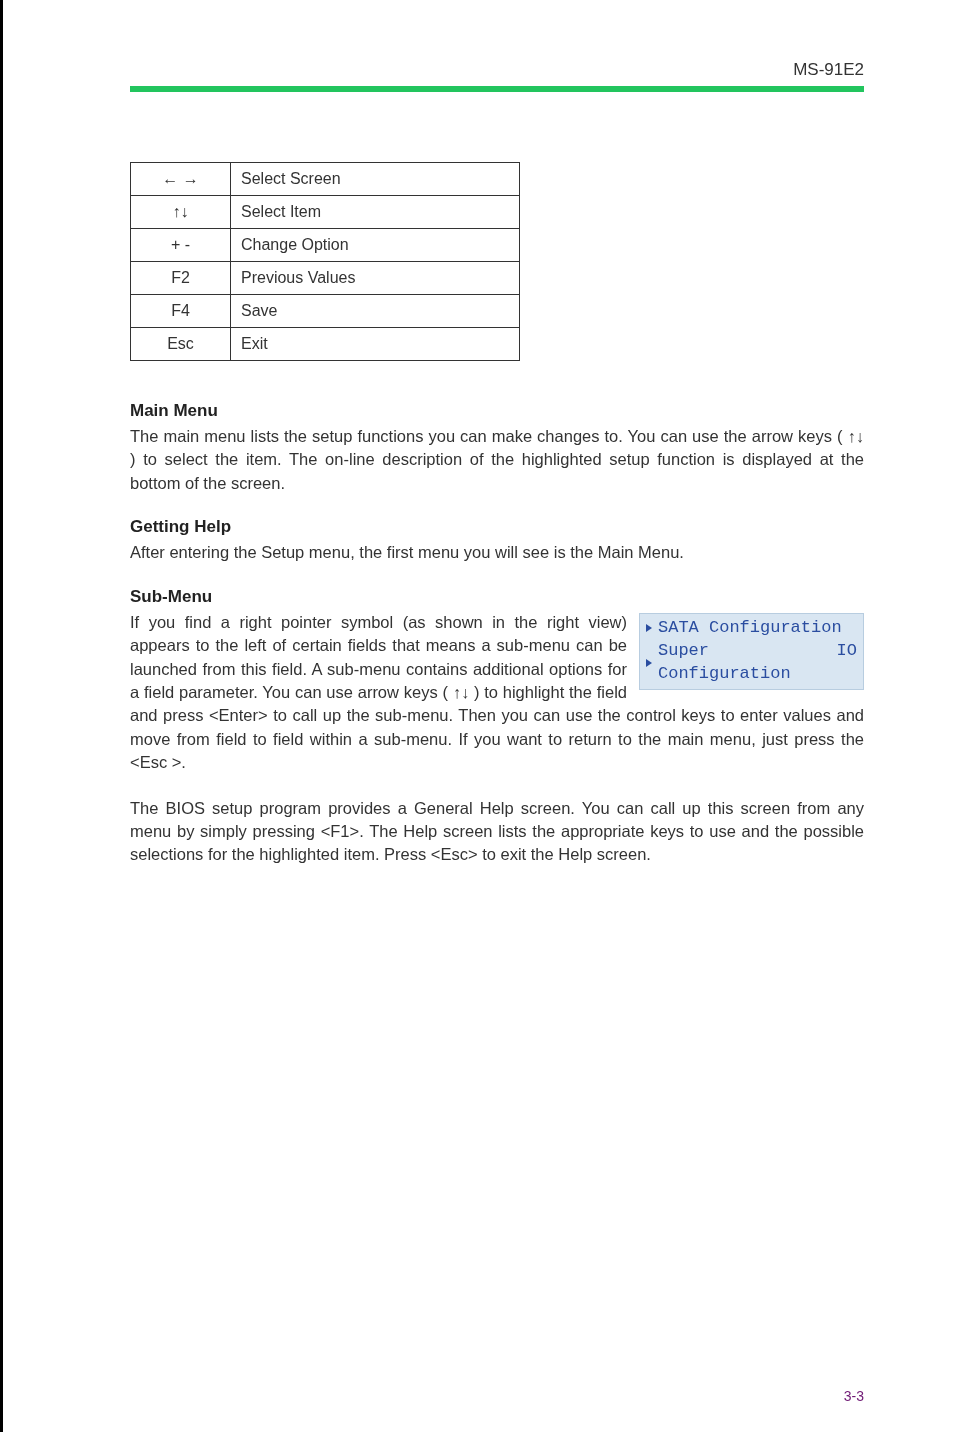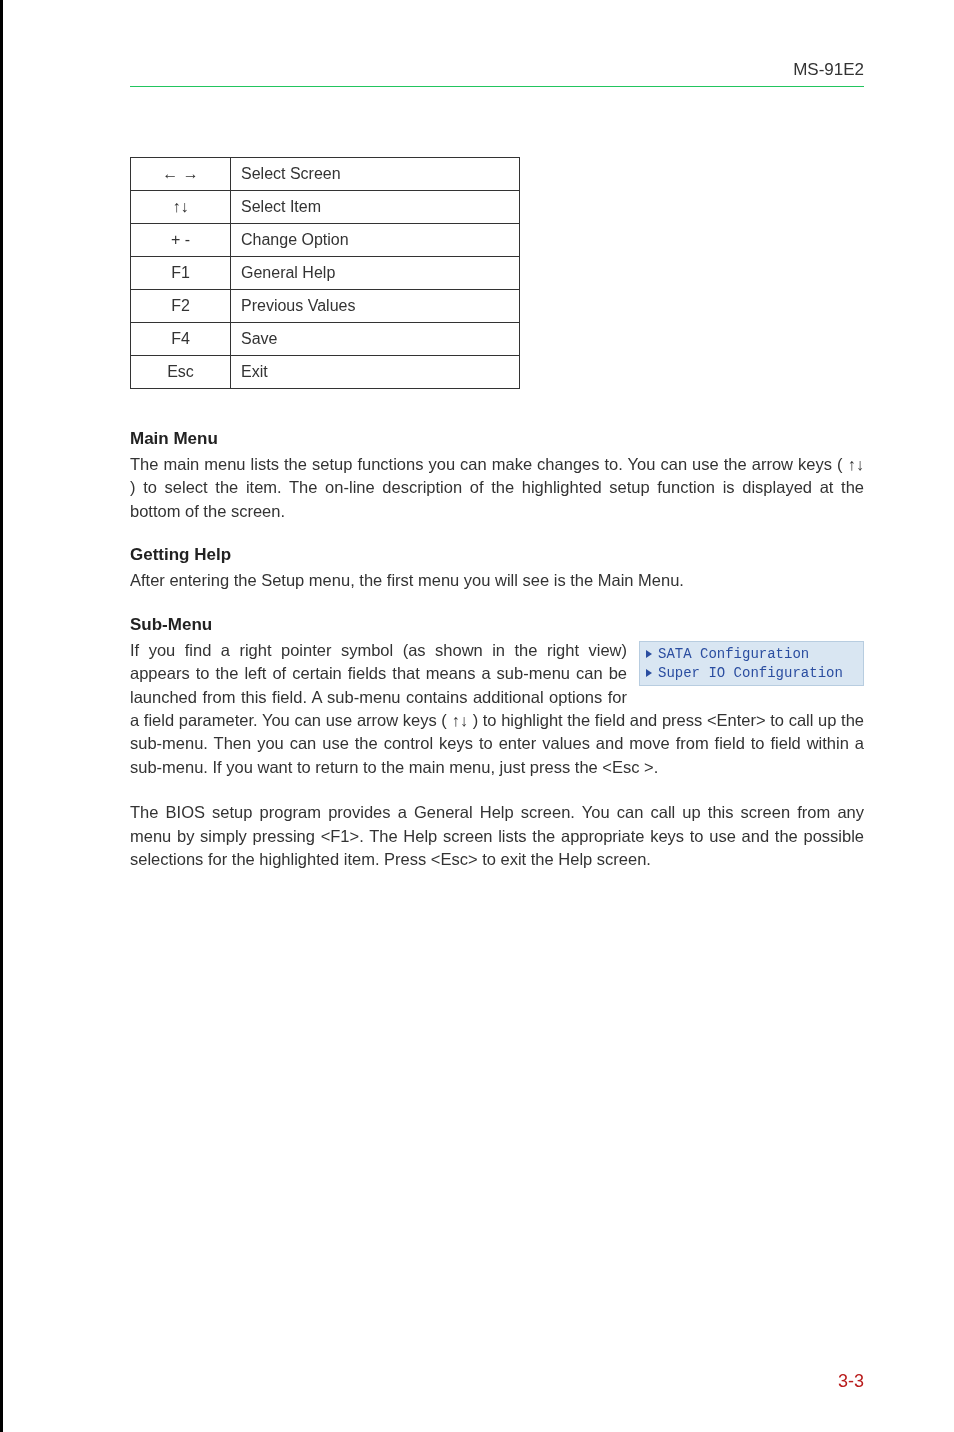--- a/index.html
+++ b/index.html
@@ -13,21 +13,21 @@
     width: 954px;
     height: 1432px;
     position: relative;
   }
   .page {
     padding: 60px 90px 40px 130px;
     height: 100%;
     position: relative;
   }
   .header-bar {
-    border-bottom: 1px solid #22c55e;
+    border-bottom: 6px solid #22c55e;
     padding-bottom: 6px;
     margin-bottom: 70px;
     text-align: right;
     font-size: 17px;
     color: #333;
   }
   .section-title {
     font-weight: bold;
     font-size: 17px;
     color: #222;
@@ -61,45 +61,45 @@
     color: #222;
     margin-bottom: 4px;
   }
   .submenu-float {
     float: right;
     width: 225px;
     background: #d9e6f2;
     border: 1px solid #b8cde0;
     padding: 3px 6px 3px 6px;
     font-family: "Courier New", monospace;
-    font-size: 14px;
+    font-size: 17px;
     color: #2a4da0;
     margin-left: 12px;
     margin-top: 2px;
   }
   .submenu-float .row {
     display: flex;
     align-items: center;
     gap: 6px;
     line-height: 1.35;
   }
   .tri {
     display: inline-block;
     width: 0;
     height: 0;
     border-top: 4px solid transparent;
     border-bottom: 4px solid transparent;
     border-left: 6px solid #2a4da0;
   }
   .footer-page {
     position: absolute;
-    bottom: 40px;
+    bottom: 28px;
     right: 90px;
-    font-size: 18px;
-    color: #b91c1c;
+    font-size: 14px;
+    color: #701a75;
   }
   .left-accent {
     position: absolute;
     left: 0;
     top: 0;
     width: 3px;
     height: 100%;
     background: #000;
   }
   .block {
@@ -124,24 +124,20 @@
         <td class="key">← →</td>
         <td>Select Screen</td>
       </tr>
       <tr>
         <td class="key">↑↓</td>
         <td>Select Item</td>
       </tr>
       <tr>
         <td class="key">+ -</td>
         <td>Change Option</td>
-      </tr>
-      <tr>
-        <td class="key">F1</td>
-        <td>General Help</td>
       </tr>
       <tr>
         <td class="key">F2</td>
         <td>Previous Values</td>
       </tr>
       <tr>
         <td class="key">F4</td>
         <td>Save</td>
       </tr>
       <tr>

